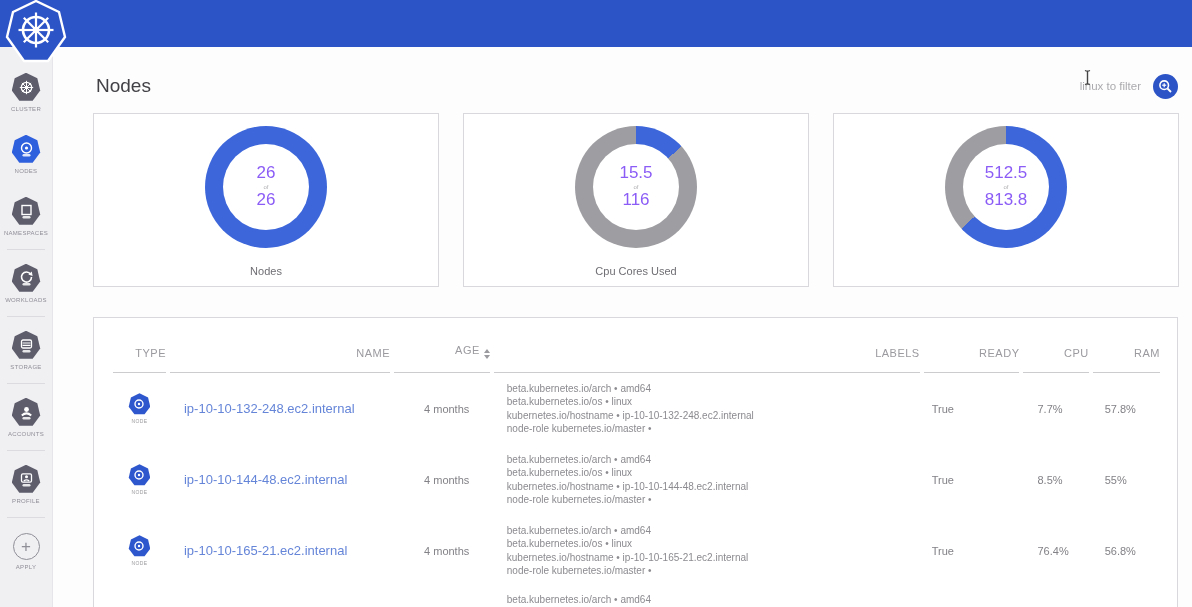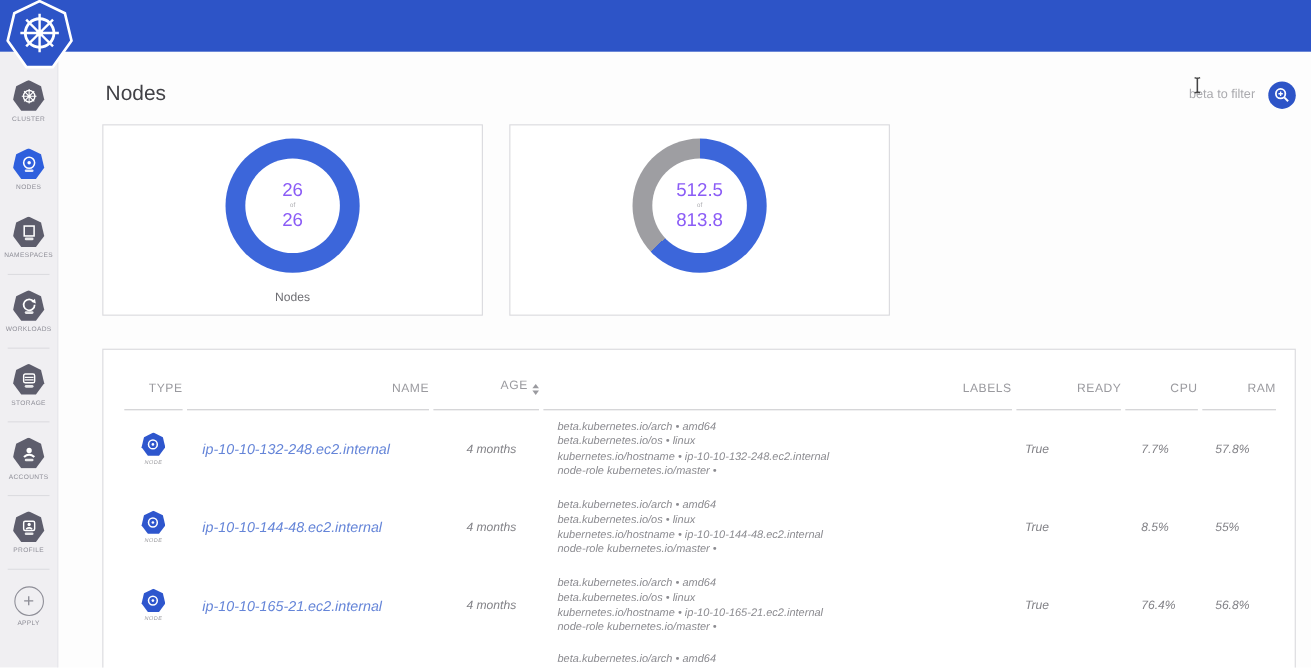--- a/index.html
+++ b/index.html
@@ -42,21 +42,21 @@
   .donut-center { position:absolute; inset:0; display:flex; flex-direction:column; align-items:center; justify-content:center; z-index:1; }
   .donut-val { font-size:17px; color:#8b5cf6; line-height:1.1; }
   .donut-of { font-size:6px; color:#b0b0b4; line-height:1.4; }
   .card-label { position:absolute; bottom:9px; width:100%; text-align:center; font-size:11px; color:#6f6f74; }
 
   
   .table-card { margin:30px 14px 0 40px; width:1085px; min-height:300px; background:#fff; border:1px solid #d9d9dd; }
   table { border-collapse:separate; border-spacing:4px 0; margin:0 15px; width:1055px; table-layout:fixed; }
   th { border-bottom:1px solid #cccccf; font-size:11px; font-weight:400; color:#9a9a9f; letter-spacing:.5px;
        text-align:right; height:55px; vertical-align:bottom; padding-bottom:13px; white-space:nowrap; }
-  td { font-size:11px; color:#828287; vertical-align:middle; height:71px;font-style:italic; }
+  td { font-size:11px; color:#828287; vertical-align:middle; height:71px; }
   .c-type  { width:52px; }
   .c-name  { width:216px; padding-left:14px; }
   .c-age   { width:94px; padding-left:30px; }
   .c-labels{ width:418px; padding-left:13px; }
   .c-ready { width:94px; padding-left:8px; }
   .c-cpu   { width:64px; padding-left:14px; }
   .c-ram   { width:66px; padding-left:12px; }
   th.c-type { padding-left:6px; }
   td.c-type { text-align:center; }
   .type-badge { display:inline-flex; flex-direction:column; align-items:center; }
@@ -199,21 +199,21 @@
       <span class="side-label">APPLY</span>
     </div>
 
   </aside>
 
   <main class="content">
 
     <div class="page-header">
       <h1 class="page-title">Nodes</h1>
       <div class="filter-area">
-        <span class="filter-text">beta to filter</span>
+        <span class="filter-text">linux to filter</span>
         <span class="ibeam">
           <svg width="9" height="17" viewBox="0 0 9 17">
             <line x1="4.5" y1="2" x2="4.5" y2="15" stroke="#444" stroke-width="1.4"></line>
             <path d="M 2 1.5 Q 4.5 2.8 7 1.5" fill="none" stroke="#444" stroke-width="1.3"></path>
             <path d="M 2 15.5 Q 4.5 14.2 7 15.5" fill="none" stroke="#444" stroke-width="1.3"></path>
           </svg>
         </span>
         <button class="search-btn">
           <svg width="15" height="15" viewBox="0 0 15 15">
             <circle cx="6.2" cy="6.2" r="4.3" fill="none" stroke="#fff" stroke-width="1.6"></circle>
@@ -232,20 +232,31 @@
           <div class="donut" style="background: conic-gradient(rgb(60, 102, 218) 0%, rgb(60, 102, 218) 100%, rgb(158, 158, 162) 100%, rgb(158, 158, 162) 100%);"></div>
           <div class="donut-center">
             <span class="donut-val">26</span>
             <span class="donut-of">of</span>
             <span class="donut-val">26</span>
           </div>
         </div>
         <div class="card-label">Nodes</div>
       </div>
 
+      <div class="card">
+        <div class="donut-wrap">
+          <div class="donut" style="background: conic-gradient(rgb(60, 102, 218) 0%, rgb(60, 102, 218) 13.4%, rgb(158, 158, 162) 13.4%, rgb(158, 158, 162) 100%);"></div>
+          <div class="donut-center">
+            <span class="donut-val">15.5</span>
+            <span class="donut-of">of</span>
+            <span class="donut-val">116</span>
+          </div>
+        </div>
+        <div class="card-label">Cpu Cores Used</div>
+      </div>
 
       <div class="card">
         <div class="donut-wrap">
           <div class="donut" style="background: conic-gradient(rgb(60, 102, 218) 0%, rgb(60, 102, 218) 63%, rgb(158, 158, 162) 63%, rgb(158, 158, 162) 100%);"></div>
           <div class="donut-center">
             <span class="donut-val">512.5</span>
             <span class="donut-of">of</span>
             <span class="donut-val">813.8</span>
           </div>
         </div>

